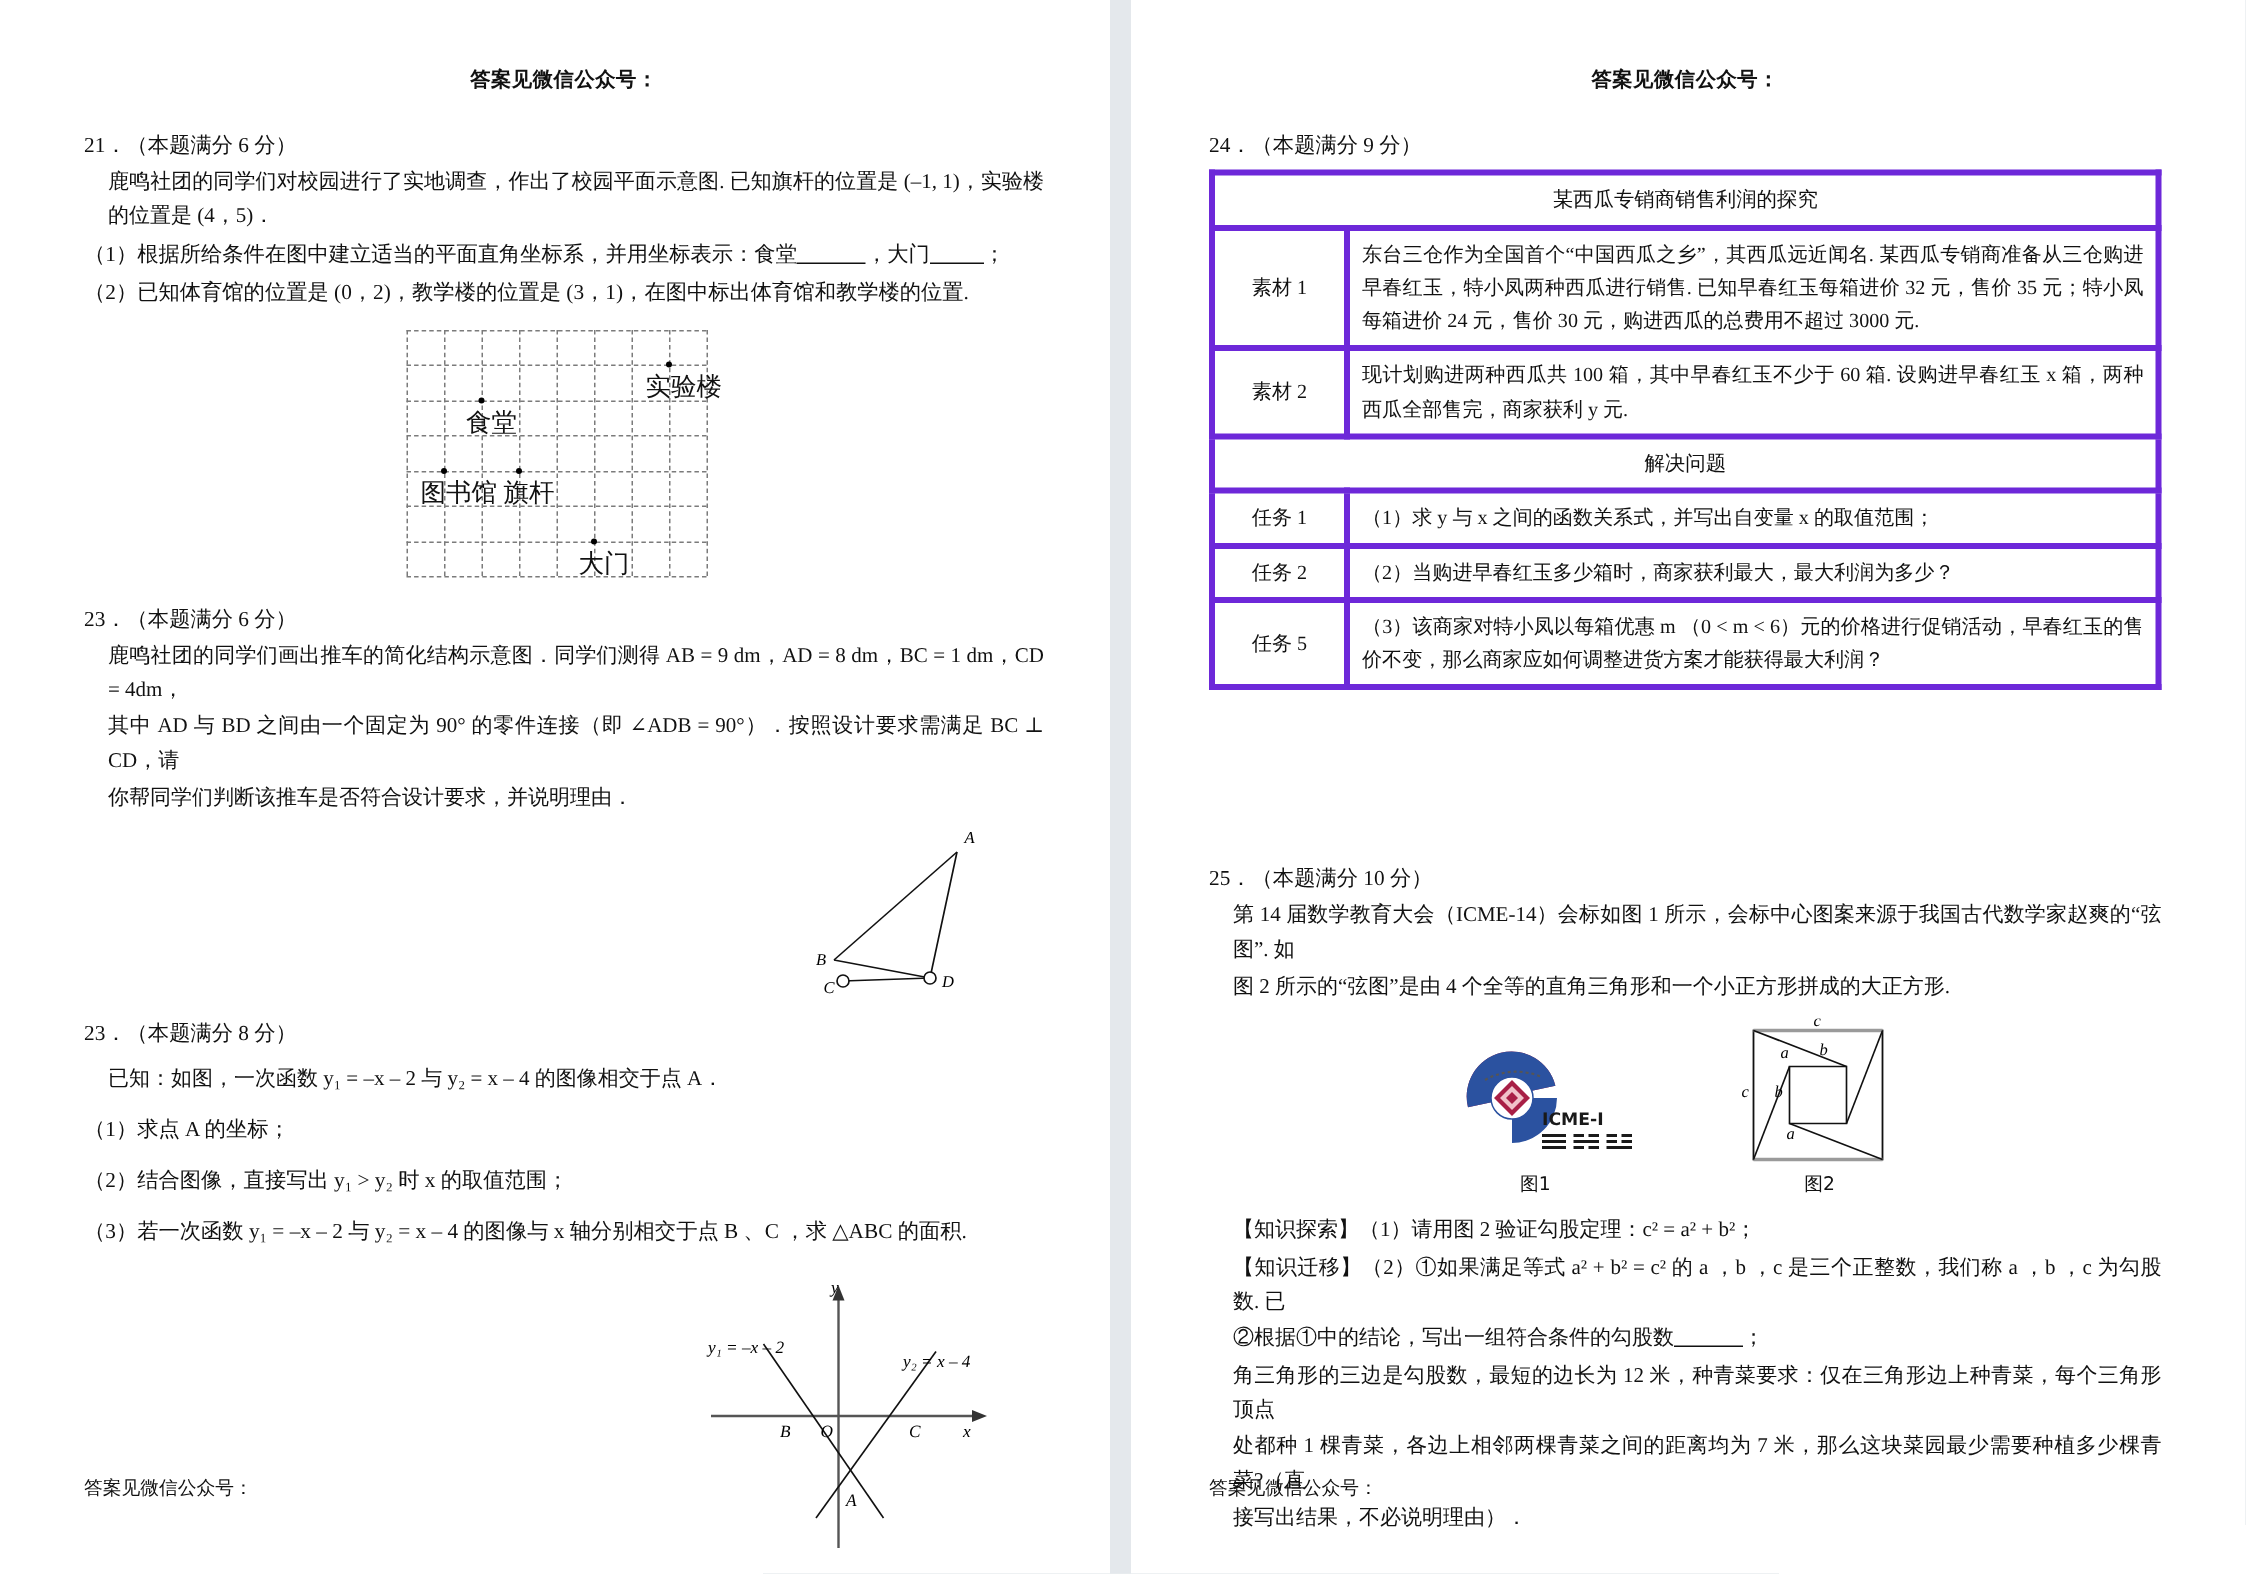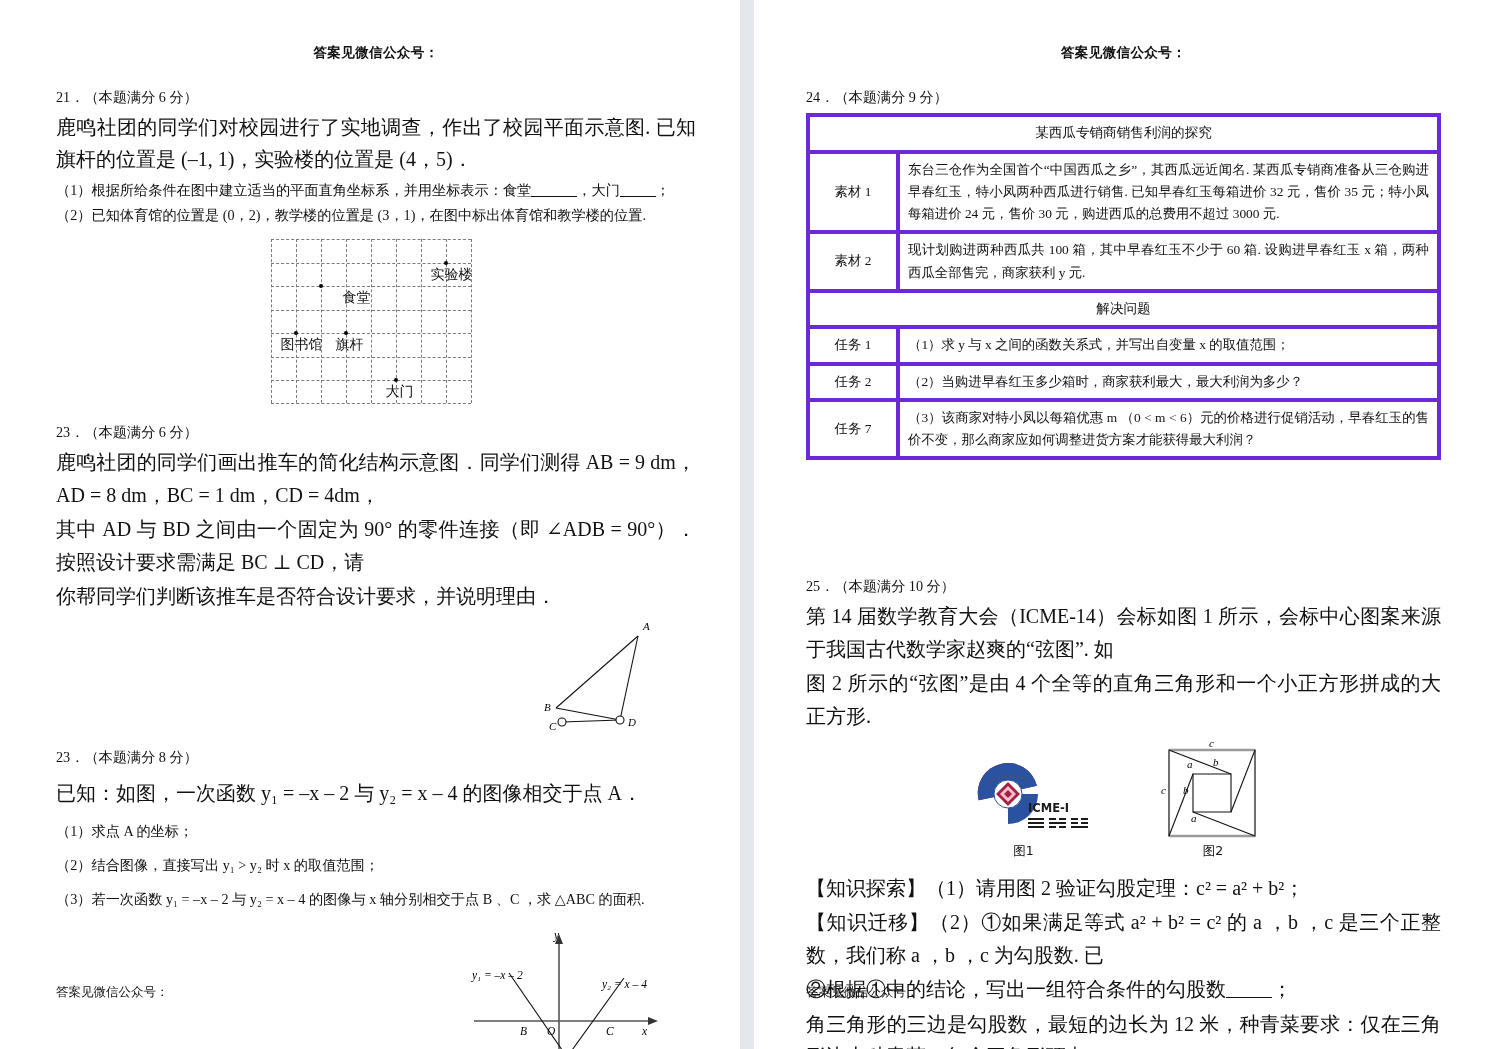--- a/index.html
+++ b/index.html
@@ -23,31 +23,31 @@
 
   .hdr{
     text-align:center;
     font-weight:bold;
     font-size:13.5px;
     letter-spacing:.4px;
     margin:0 0 24px 0;
     font-family:"DejaVu Sans","Liberation Sans",sans-serif;
   }
   .qnum{font-size:14.2px;margin:0 0 3px 0;line-height:1.55;}
-  .para{font-size:20px;line-height:1.62;margin:0 0 2px 0;text-align:justify;}
+  .para{font-size:14px;line-height:1.62;margin:0 0 2px 16px;text-align:justify;}
   .sub{font-size:14.2px;line-height:1.75;margin:0;}
   .spaced{margin-top:9px;}
   .blank{display:inline-block;border-bottom:1px solid #111;width:46px;height:.9em;vertical-align:-2px;}
   .blank.s{width:36px;}
   .gridfig{position:relative;width:200px;height:164px;margin:12px 0 0 215px;}
   .gridfig .gl{position:absolute;background:transparent;}
   .gridfig .vline{width:0;border-left:1px dashed #7b7b7b;top:0;bottom:0;}
   .gridfig .hline{height:0;border-top:1px dashed #7b7b7b;left:0;right:0;}
   .gridfig .dot{position:absolute;width:4px;height:4px;background:#000;border-radius:50%;transform:translate(-2px,-2px);}
-  .gridfig .lbl{position:absolute;font-size:14px;white-space:nowrap;font-family:Liberation Sans, sans-serif;}
+  .gridfig .lbl{position:absolute;font-size:17px;white-space:nowrap;font-family:Liberation Sans, sans-serif;}
 
   
   .cartfig{margin:2px 0 0 0;height:128px;position:relative;}
   .cartfig svg{position:absolute;right:36px;top:0;}
 
   
   .coordfig{margin:10px 0 0 0;height:200px;position:relative;}
   .coordfig svg{position:absolute;left:398px;top:0;}
 
   
@@ -102,21 +102,21 @@
           <div class="gl hline" style="top: 23.4286px;"></div>
           <div class="gl hline" style="top: 46.8571px;"></div>
           <div class="gl hline" style="top: 70.2857px;"></div>
           <div class="gl hline" style="top: 93.7143px;"></div>
           <div class="gl hline" style="top: 117.143px;"></div>
           <div class="gl hline" style="top: 140.571px;"></div>
           <div class="gl hline" style="top: 164px;"></div>
           <div class="dot" style="left: 175px; top: 23.4286px;"></div>
           <div class="lbl" style="left: 159.4px; top: 26.4286px;">实验楼</div>
           <div class="dot" style="left: 50px; top: 46.8571px;"></div>
-          <div class="lbl" style="left: 39.6px; top: 49.8571px; margin-left: 32px;">食堂</div>
+          <div class="lbl" style="left: 39.6px; top: 49.8571px;">食堂</div>
           <div class="dot" style="left: 25px; top: 93.7143px;"></div>
           <div class="lbl" style="left: 9.4px; top: 96.7143px;">图书馆</div>
           <div class="dot" style="left: 75px; top: 93.7143px;"></div>
           <div class="lbl" style="left: 64.6px; top: 96.7143px;">旗杆</div>
           <div class="dot" style="left: 125px; top: 140.571px;"></div>
           <div class="lbl" style="left: 114.6px; top: 143.571px;">大门</div>
         </div>
     </div>
 
     <div style="margin-top:18px">
@@ -201,21 +201,21 @@
           </tr>
           <tr>
             <td class="lab">任务 1</td>
             <td class="body">（1）求 y 与 x 之间的函数关系式，并写出自变量 x 的取值范围；</td>
           </tr>
           <tr>
             <td class="lab">任务 2</td>
             <td class="body">（2）当购进早春红玉多少箱时，商家获利最大，最大利润为多少？</td>
           </tr>
           <tr>
-            <td class="lab">任务 7</td>
+            <td class="lab">任务 5</td>
             <td class="body">（3）该商家对特小凤以每箱优惠 m （0 &lt; m &lt; 6）元的价格进行促销活动，早春红玉的售价不变，那么商家应如何调整进货方案才能获得最大利润？</td>
           </tr>
         </tbody>
       </table>
     </div>
 
     <div style="margin-top:115px">
       <div class="qnum">25．（本题满分 10 分）</div>
       <div class="para">第 14 届数学教育大会（ICME-14）会标如图 1 所示，会标中心图案来源于我国古代数学家赵爽的“弦图”. 如</div>
       <div class="para">图 2 所示的“弦图”是由 4 个全等的直角三角形和一个小正方形拼成的大正方形.</div>

